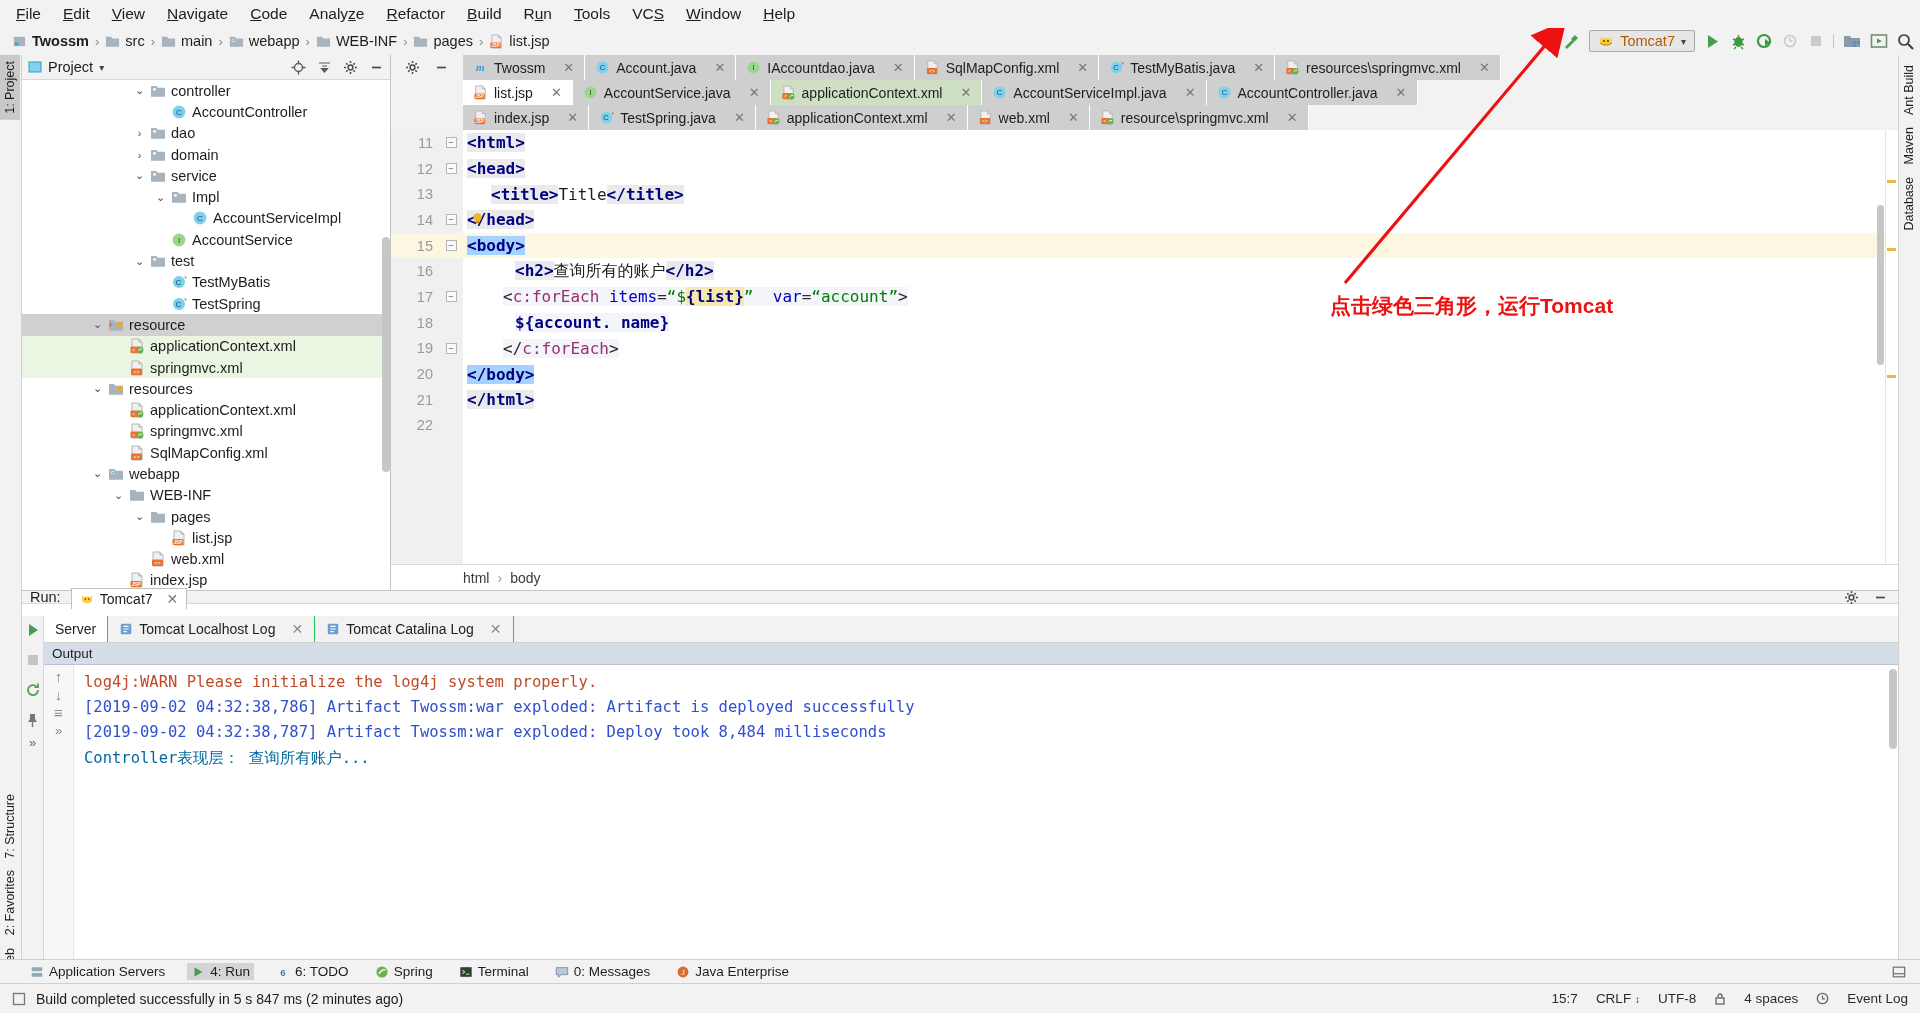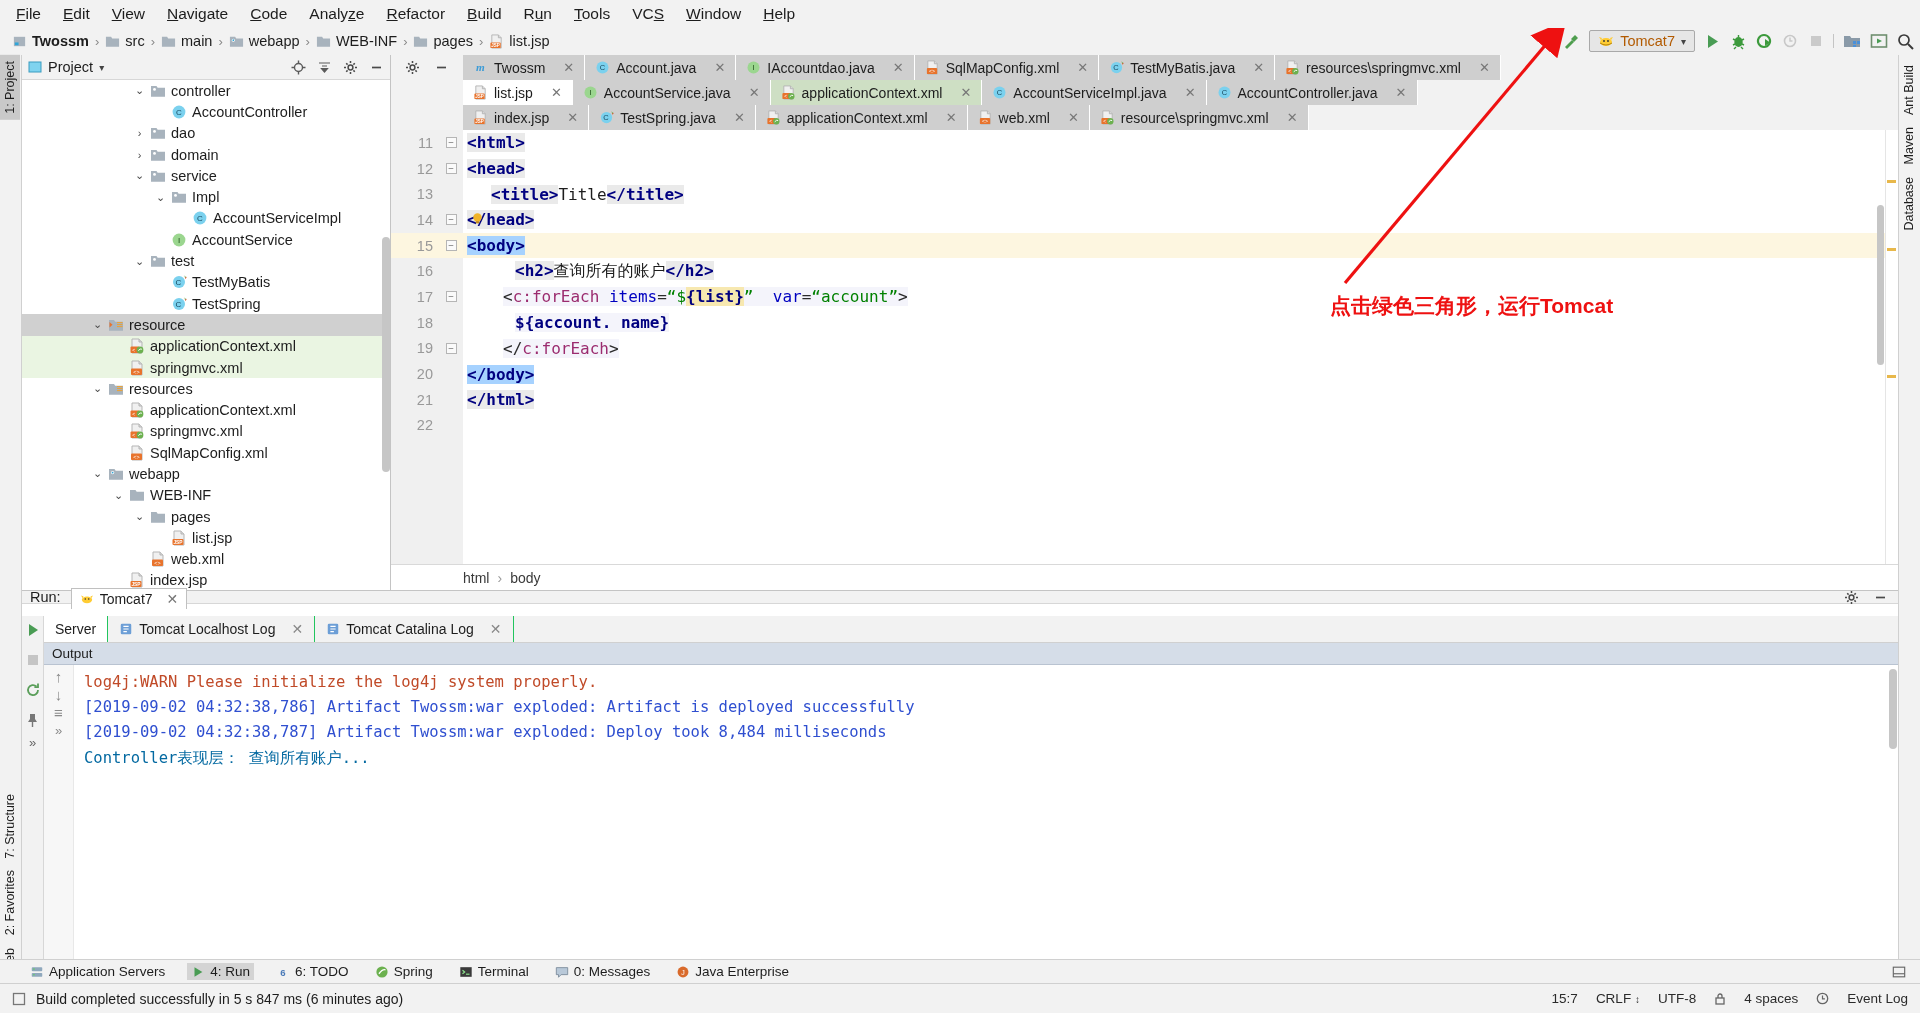--- a/index.html
+++ b/index.html
@@ -1213,21 +1213,21 @@
         </span>
       </div>
     </div>
 
   <div class="statusbar">
     <span class="ico">
       <svg width="14" height="14" viewBox="0 0 14 14">
           <rect x="1.5" y="1.5" width="11" height="11" fill="none" stroke="#777" stroke-width="1.3"></rect>
         </svg>
     </span>
-    <span>Build completed successfully in 5 s 847 ms (6 minutes ago)</span>
+    <span>Build completed successfully in 5 s 847 ms (2 minutes ago)</span>
     <span class="status-right">
       <span>15:7</span>
       <span>
         <span>CRLF</span> <span style="font-size:10px;">↕</span>
       </span>
       <span>UTF-8</span>
       <span class="ico">
         <svg width="12" height="14" viewBox="0 0 12 14">
           <rect x="2" y="6" width="8" height="6" fill="none" stroke="#666" stroke-width="1.3"></rect>
           <path d="M4 6 V4 a2 2 0 0 1 4 0 V6" fill="none" stroke="#666" stroke-width="1.3"></path>

